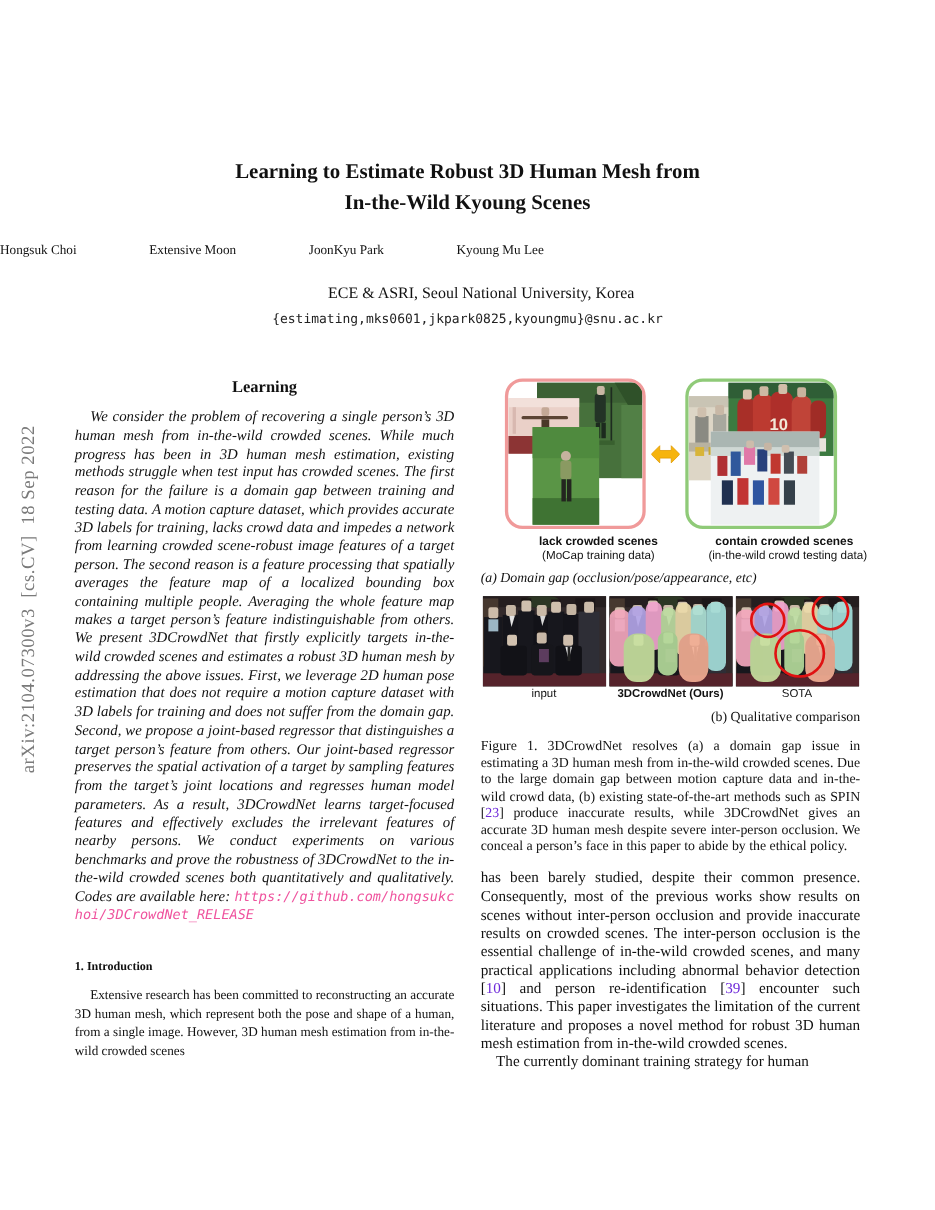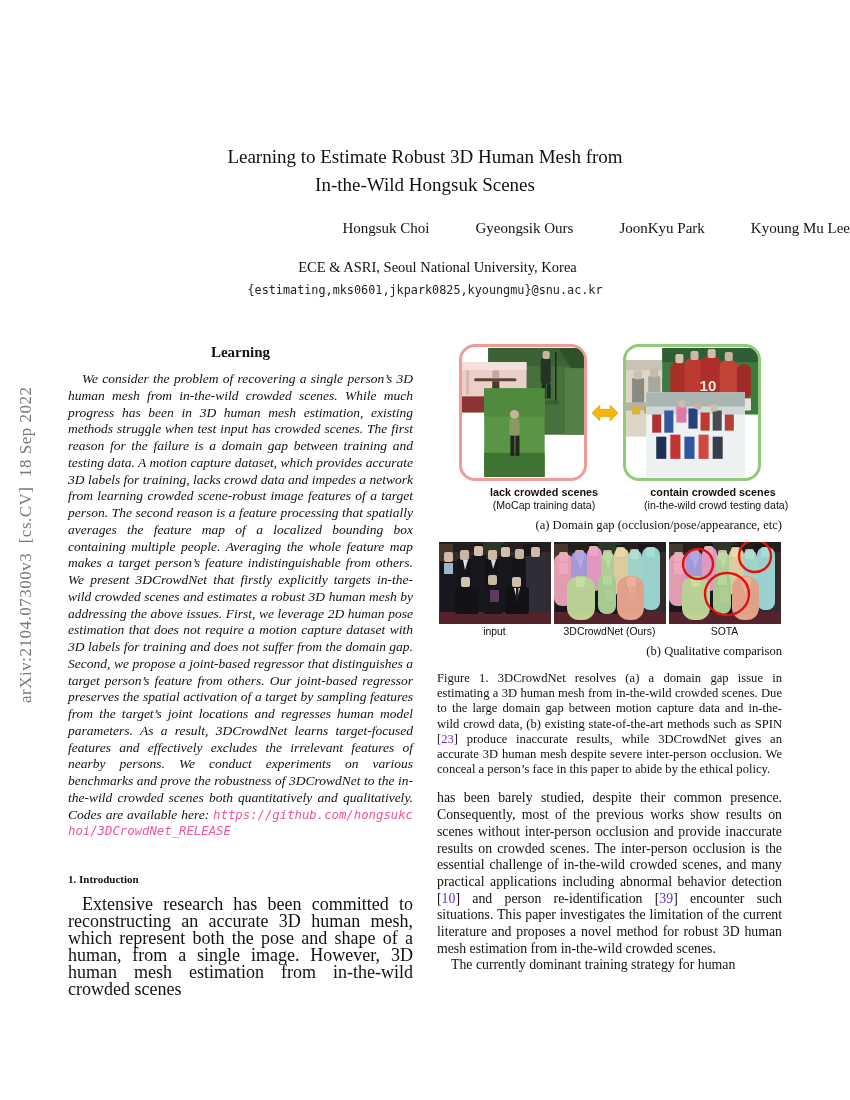--- a/index.html
+++ b/index.html
@@ -6,62 +6,62 @@
   .page{position:relative;width:850px;height:1100px;background:#ffffff;overflow:hidden;
         font-family:"Liberation Serif", serif;color:#111;}
 
   
   .watermark{position:absolute;left:16px;top:285px;height:520px;width:30px;
              writing-mode:vertical-rl;transform:rotate(180deg);text-align:center;
              font-size:17px;color:#7a7a7a;white-space:pre;letter-spacing:.5px;}
 
   
   .title{position:absolute;left:0;right:0;top:143px;text-align:center;
-         font-weight:normal;font-size:19px;line-height:28px;}
+         font-weight:bold;font-size:19px;line-height:28px;}
   .authors{position:absolute;left:0;right:0;top:220px;display:flex;
-           justify-content:flex-end;gap:46px;font-size:15px;}
+           justify-content:flex-start;gap:66px;font-size:12px;}
   .affiliation{position:absolute;left:0;right:0;top:259px;text-align:center;font-size:14.5px;padding-left:25px;}
   .emails{position:absolute;left:0;right:0;top:283px;text-align:center;
           font-family:"DejaVu Sans Mono","Liberation Mono",monospace;font-size:11.8px;color:#222;}
 
   
   .col-left{position:absolute;left:68px;top:344px;width:345px;}
   .col-right{position:absolute;left:437px;top:344px;width:345px;}
 
   .abstract-h{margin:0 0 10px 0;text-align:center;font-weight:bold;font-size:15px;}
   .abstract-p{margin:0;font-size:13.5px;line-height:16.75px;font-style:italic;
               text-align:justify;text-indent:14px;}
   .code-link{color:#ef539e;font-style:italic;text-decoration:none;word-break:break-all;
              font-family:"DejaVu Sans Mono","Liberation Mono",monospace;font-size:12.3px;}
   .intro-h{margin:33px 0 11px 0;font-weight:bold;font-size:11px;}
-  .intro-p{margin:0;font-size:18px;line-height:17px;text-align:justify;text-indent:14px;}
+  .intro-p{margin:0;font-size:12px;line-height:17px;text-align:justify;text-indent:14px;}
 
   
   .fig-a-row{display:flex;align-items:center;justify-content:center;margin-bottom:5px;}
   .scene-box{border-radius:16px;overflow:hidden;display:block;}
   .box-mocap{width:122px;height:131px;border:3px solid #f09a9a;}
   .box-crowd{width:132px;height:131px;border:3px solid #8fca78;}
   .arrow-wrap{width:26px;margin:0 5px;display:flex;justify-content:center;}
   .scene-box svg{display:block;width:100%;height:100%;}
 
   .fig-a-labels{display:flex;justify-content:flex-end;text-align:center;
                 font-family:"Liberation Sans",sans-serif;font-size:10.6px;line-height:12.5px;}
   .fig-a-labels .lab1{width:128px;}
   .fig-a-labels .spacer{width:36px;}
   .fig-a-labels .lab2{width:138px;white-space:nowrap;}
   .fig-a-labels b{display:block;font-size:10.8px;}
-  .caption-a{margin:7px 0 9px 0;text-align:right;font-size:12.6px;}
+  .caption-a{margin:7px 0 9px 0;text-align:left;font-size:12.6px;font-style:italic;}
 
   
   .fig-b-row{display:flex;gap:3px;justify-content:center;}
   .panel-img{width:112px;height:82px;display:block;background:#2c2425;}
   .fig-b-labels{display:flex;gap:3px;justify-content:center;margin-top:2px;
                 font-family:"Liberation Sans",sans-serif;font-size:10.4px;}
   .fig-b-labels div{width:112px;text-align:center;}
-  .fig-b-labels .bold{font-weight:normal;}
+  .fig-b-labels .bold{font-weight:bold;}
   .caption-b{margin:7px 0 0 0;text-align:right;font-size:12.6px;}
 
   .fig-caption{margin:12px 0 0 0;font-size:12.6px;line-height:15.2px;text-align:justify;}
   .cite{color:#6d28d9;}
 
   .body-p1{margin:13px 0 0 0;font-size:13.8px;line-height:16.7px;text-align:justify;}
   .body-p2{margin:0;font-size:13.8px;line-height:16.7px;text-align:justify;text-indent:14px;}
 
   .hidden-defs{position:absolute;width:0;height:0;overflow:hidden;}
 </style>
@@ -126,26 +126,26 @@
     </g>
   </defs>
 </svg>
 
 <div class="page">
 
   <div class="watermark">arXiv:2104.07300v3  [cs.CV]  18 Sep 2022</div>
 
   <div class="title">
     <div>Learning to Estimate Robust 3D Human Mesh from</div>
-    <div>In-the-Wild Hongsuk Scenes</div>
+    <div>In-the-Wild Kyoung Scenes</div>
   </div>
 
   <div class="authors">
     <span>Hongsuk Choi</span>
-    <span>Gyeongsik Ours</span>
+    <span>Extensive Moon</span>
     <span>JoonKyu Park</span>
     <span>Kyoung Mu Lee</span>
   </div>
 
   <div class="affiliation">ECE &amp; ASRI, Seoul National University, Korea</div>
   <div class="emails">{estimating,mks0601,jkpark0825,kyoungmu}@snu.ac.kr</div>
 
   <section class="col-left">
     <h2 class="abstract-h">Learning</h2>
     <p class="abstract-p"><span>We consider the problem of recovering a single person’s 3D human mesh from in-the-wild crowded scenes. While much progress has been in 3D human mesh estimation, existing methods struggle when test input has crowded scenes. The first reason for the failure is a domain gap between training and testing data. A motion capture dataset, which provides accurate 3D labels for training, lacks crowd data and impedes a network from learning crowded scene-robust image features of a target person. The second reason is a feature processing that spatially averages the feature map of a localized bounding box containing multiple people. Averaging the whole feature map makes a target person’s feature indistinguishable from others. We present 3DCrowdNet that firstly explicitly targets in-the-wild crowded scenes and estimates a robust 3D human mesh by addressing the above issues. First, we leverage 2D human pose estimation that does not require a motion capture dataset with 3D labels for training and does not suffer from the domain gap. Second, we propose a joint-based regressor that distinguishes a target person’s feature from others. Our joint-based regressor preserves the spatial activation of a target by sampling features from the target’s joint locations and regresses human model parameters. As a result, 3DCrowdNet learns target-focused features and effectively excludes the irrelevant features of nearby persons. We conduct experiments on various benchmarks and prove the robustness of 3DCrowdNet to the in-the-wild crowded scenes both quantitatively and qualitatively. Codes are available here: </span><a href="#" class="code-link">https://github.com/hongsukchoi/3DCrowdNet_RELEASE</a></p>

